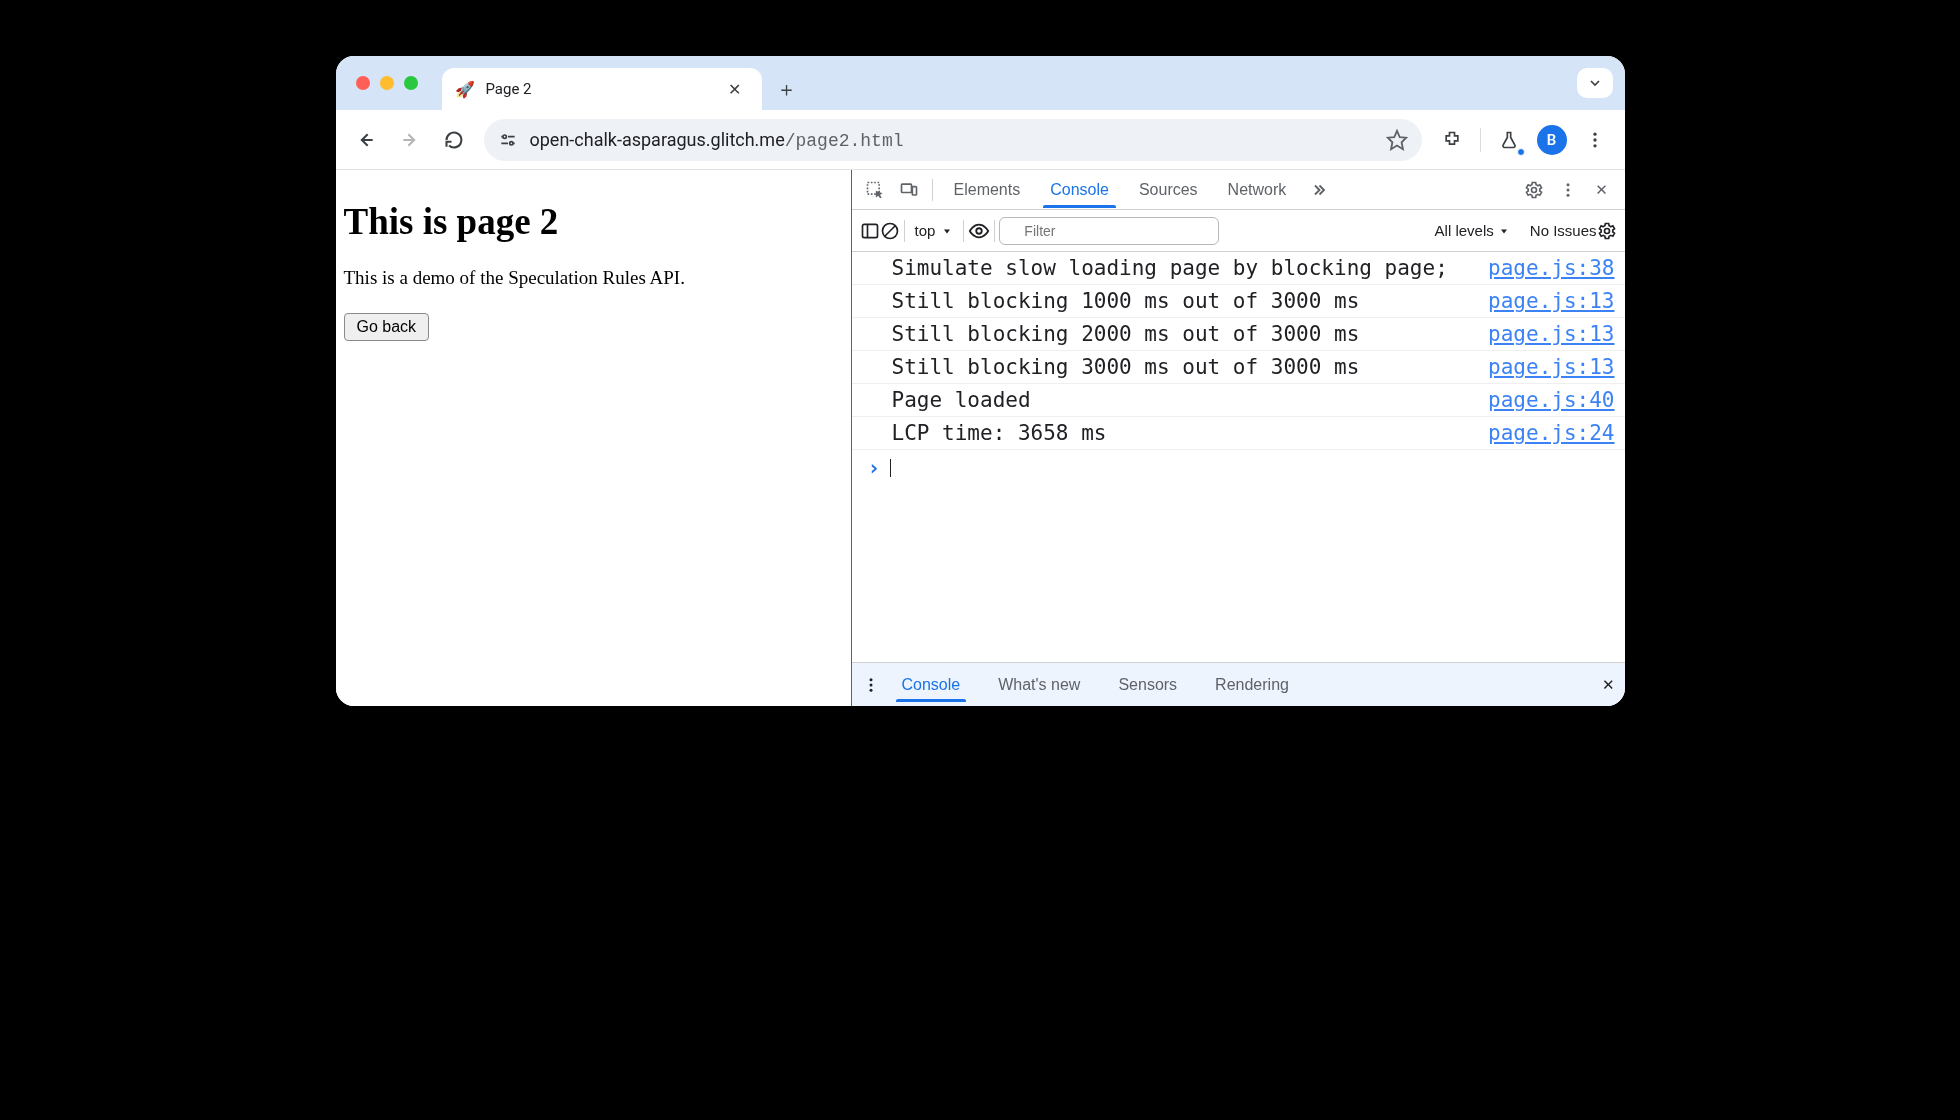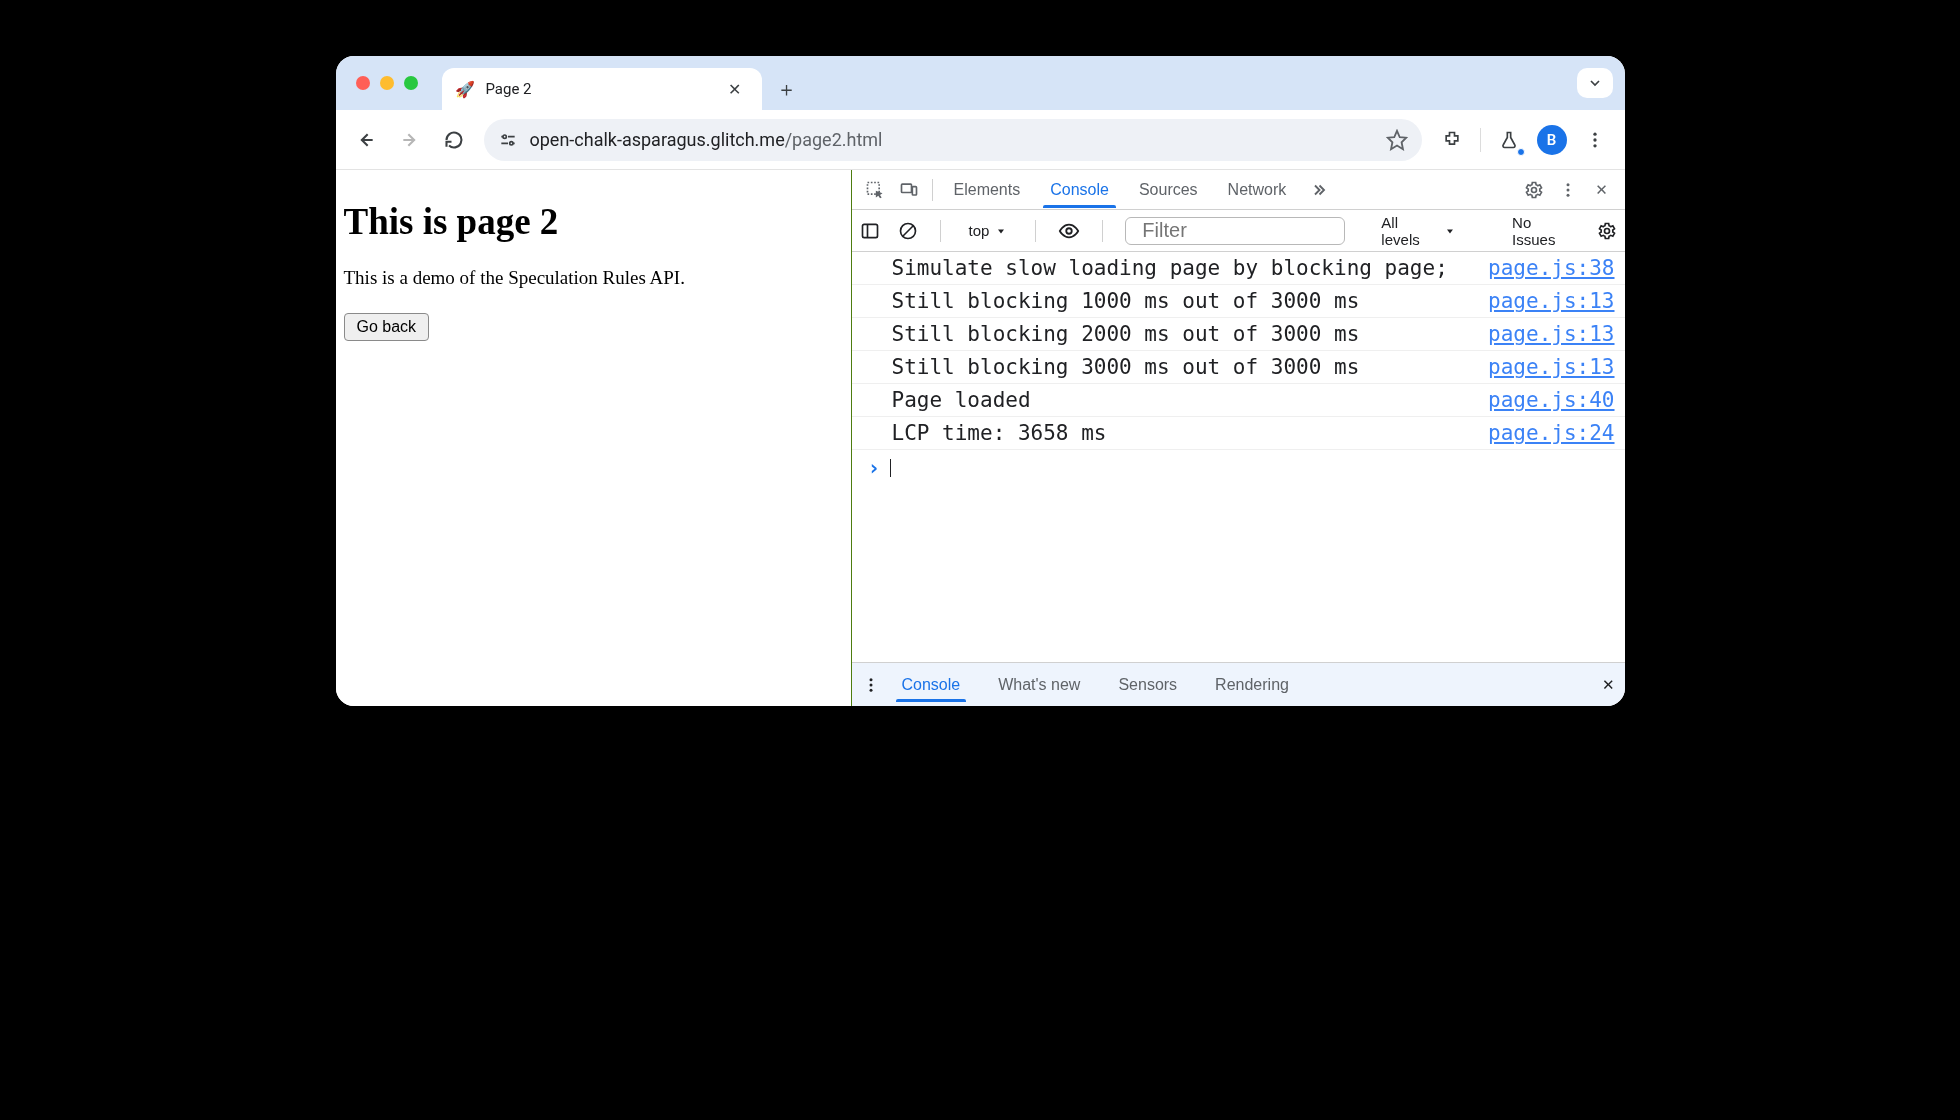--- a/index.html
+++ b/index.html
@@ -107,21 +107,21 @@
     border-radius: 21px;
     display: flex;
     align-items: center;
     padding: 0 14px;
     margin: 0 6px;
     gap: 12px;
     font-size: 18px;
     color: #202124;
   }
   .omnibox .site-settings { display: flex; align-items: center; }
-  .omnibox .url .path { color: #5f6368; }
+  .omnibox .url .path { color: #5f6368; font-family: Liberation Mono, monospace; }
   .omnibox .star { margin-left: auto; color: #5f6368; }
   .divider-v {
     width: 1px; height: 24px; background: #dcdcdc; margin: 0 4px;
   }
   .avatar {
     width: 30px; height: 30px; border-radius: 50%;
     background: #1a73e8; color: #fff;
     display: flex; align-items: center; justify-content: center;
     font-size: 15px; font-weight: 600;
     margin: 0 4px;
@@ -196,34 +196,34 @@
   .dt-tabs .spacer { flex: 1; }
   .dt-tabs .dt-icon { width: 30px; height: 30px; display: flex; align-items:center; justify-content: center; color:#5f6368; }
   .dt-tabs .sep { width: 1px; height: 22px; background: #d0d0d0; margin: 0 4px; }
 
   .dt-toolbar {
     height: 42px;
     border-bottom: 1px solid #d0d0d0;
     display: flex;
     align-items: center;
     padding: 0 8px;
-    gap: 18px;
+    gap: 0;
   }
   .dt-toolbar .sep { width: 1px; height: 22px; background: #d0d0d0; margin: 0 4px; }
   .context-select {
     display: flex; align-items: center; gap: 6px;
     padding: 2px 6px; color: #202124; font-size: 15px;
   }
   .filter-input {
     border: 1px solid #b8b8b8;
     border-radius: 6px;
     height: 28px;
     width: 220px;
-    padding: 0 16px;
-    font-size: 20px;
+    padding: 0 24px;
+    font-size: 14px;
     color: #5f6368;
     background: #fff;
   }
   .levels, .issues { font-size: 15px; color: #202124; display:flex; align-items:center; gap:4px; }
   .dt-toolbar .spacer { flex:1; }
 
   .console-body {
     flex: 1;
     overflow: auto;
     font-family: ui-monospace, Menlo, Consolas, monospace;

